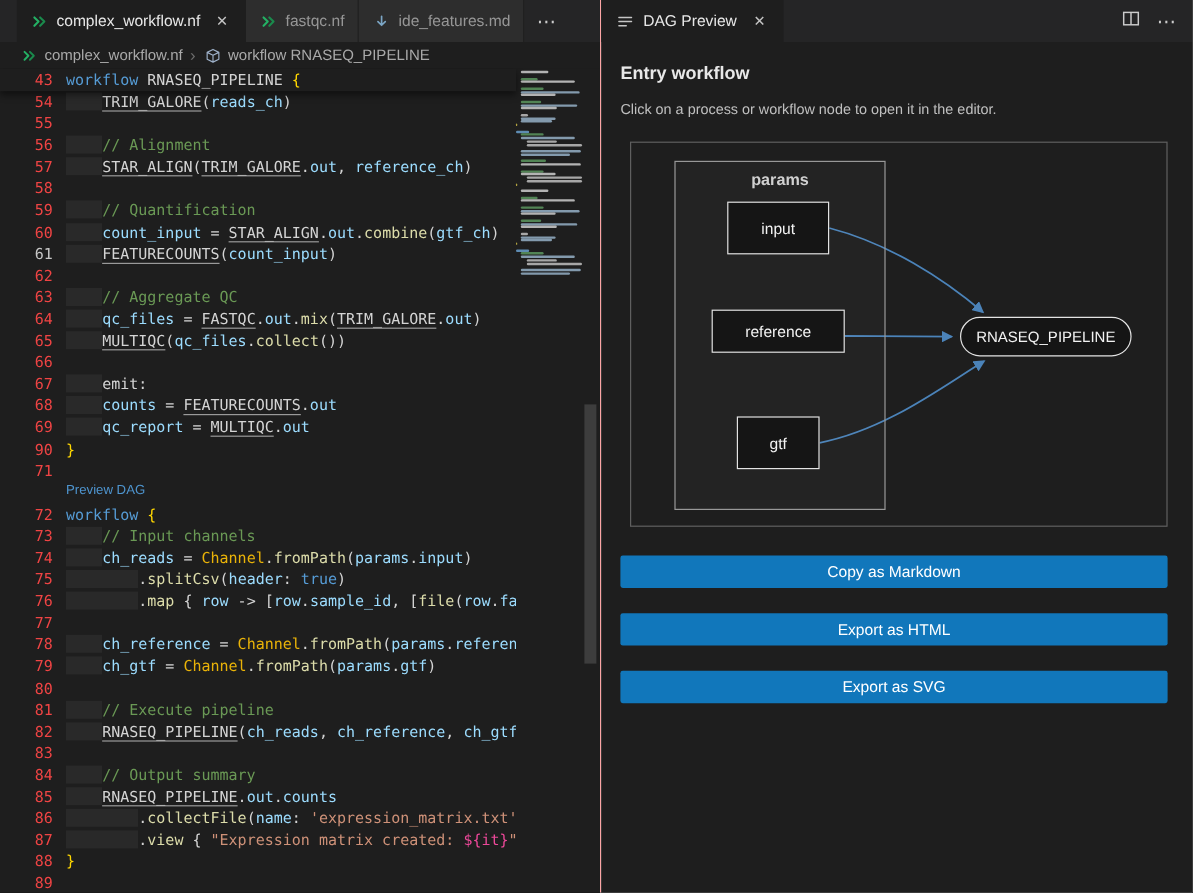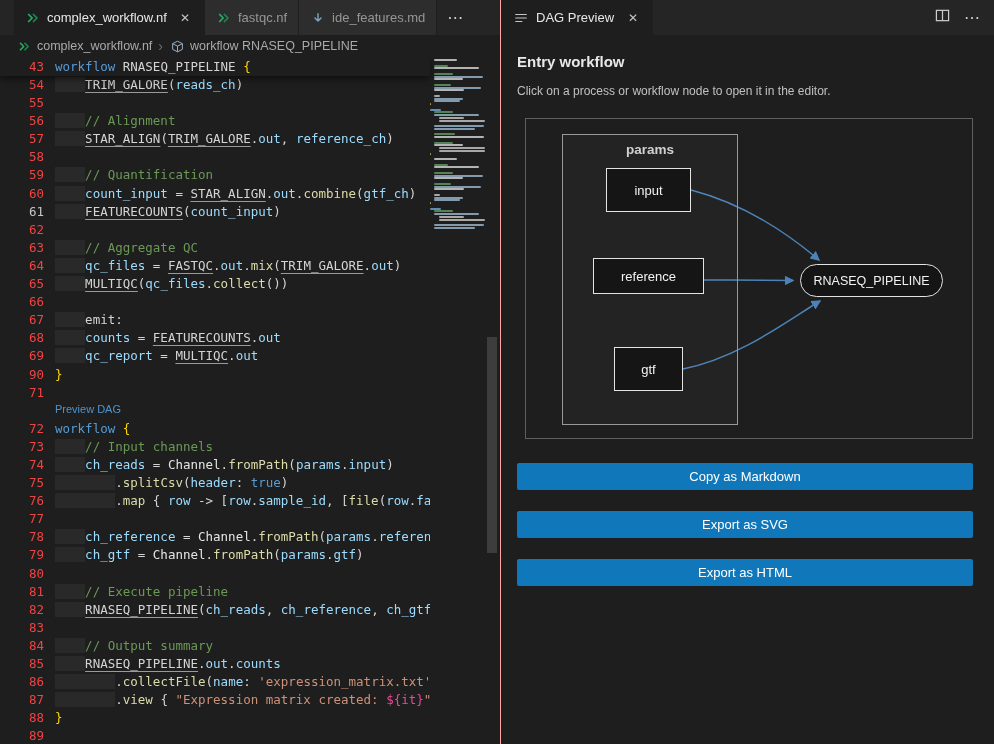--- a/index.html
+++ b/index.html
@@ -45,21 +45,21 @@
     flex:none; width:55px; padding-right:11px; text-align:right; color:#ef4444;
     font-family:"DejaVu Sans Mono", monospace; font-size:12.5px;
   }
   .code-row.cur .gutter { color:#c6c6c6; }
   .ltext { flex:none; white-space:pre; }
   .lens-row { align-items:flex-end; }
   .lens-text { font-family:"Liberation Sans", sans-serif; font-size:11px; color:#4e94ce; padding-bottom:2px; cursor:pointer; }
   .tk-pl { color:#d4d4d4; }
   .tk-kw { color:#569cd6; }
   .tk-fn { color:#dcdcaa; }
-  .tk-ty { color:#e5e5e5; }
+  .tk-ty { color:#eab308; }
   .tk-va { color:#9cdcfe; }
   .tk-st { color:#ce9178; }
   .tk-co { color:#6a9955; }
   .tk-br { color:#ffd700; }
   .tk-ip { color:#ec4899; }
   .tk-pr { color:#d4d4d4; text-decoration:underline; text-underline-offset:2.5px; text-decoration-color:#9a9a9a; }
   .tk-ind { background:rgba(255,255,255,0.05); }
 
   .minimap { position:absolute; top:0; right:13px; width:57px; bottom:0; padding-top:2px; z-index:2; }
   .mm-row { height:2.75px; }
@@ -400,18 +400,18 @@
         </div>
 
         <div class="node node-input">input</div>
         <div class="node node-reference">reference</div>
         <div class="node node-gtf">gtf</div>
         <div class="node node-pipeline">RNASEQ_PIPELINE</div>
       </div>
 
       <div class="btn-row">
         <button class="btn">Copy as Markdown</button>
+        <button class="btn">Export as HTML</button>
         <button class="btn">Export as SVG</button>
-        <button class="btn">Export as HTML</button>
       </div>
     </div>
   </div>
 </div>
 
 </body></html>

